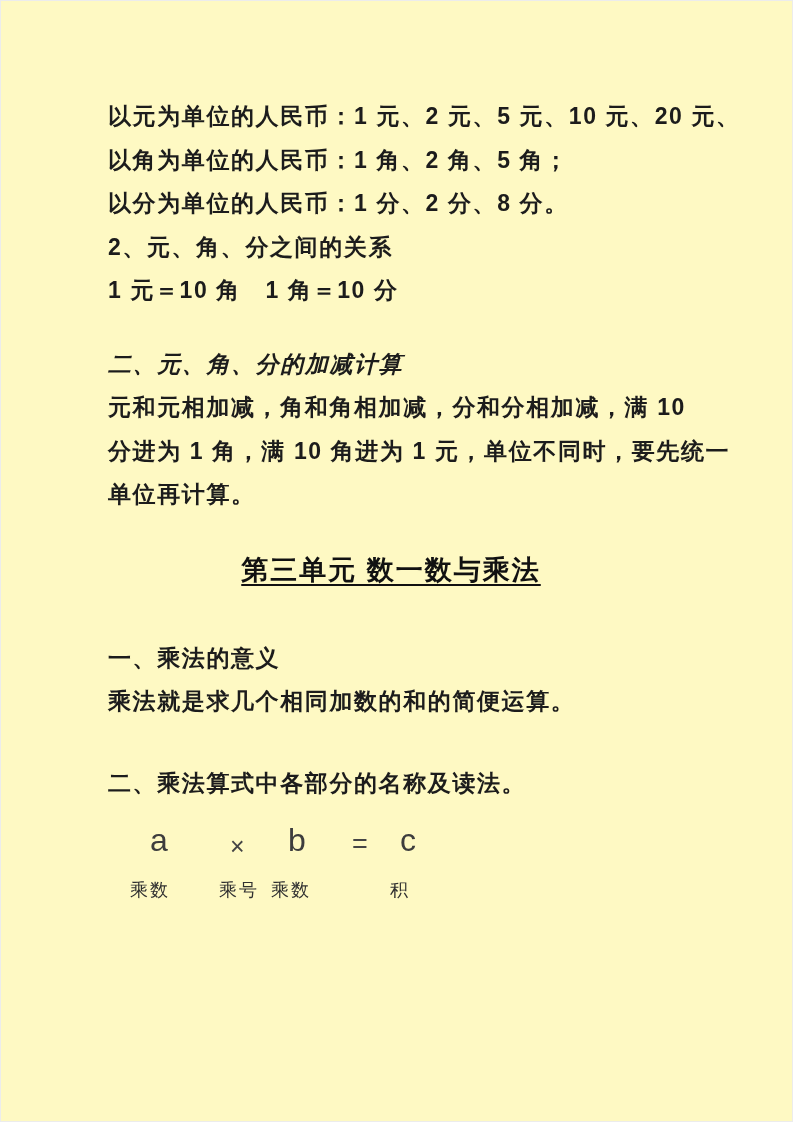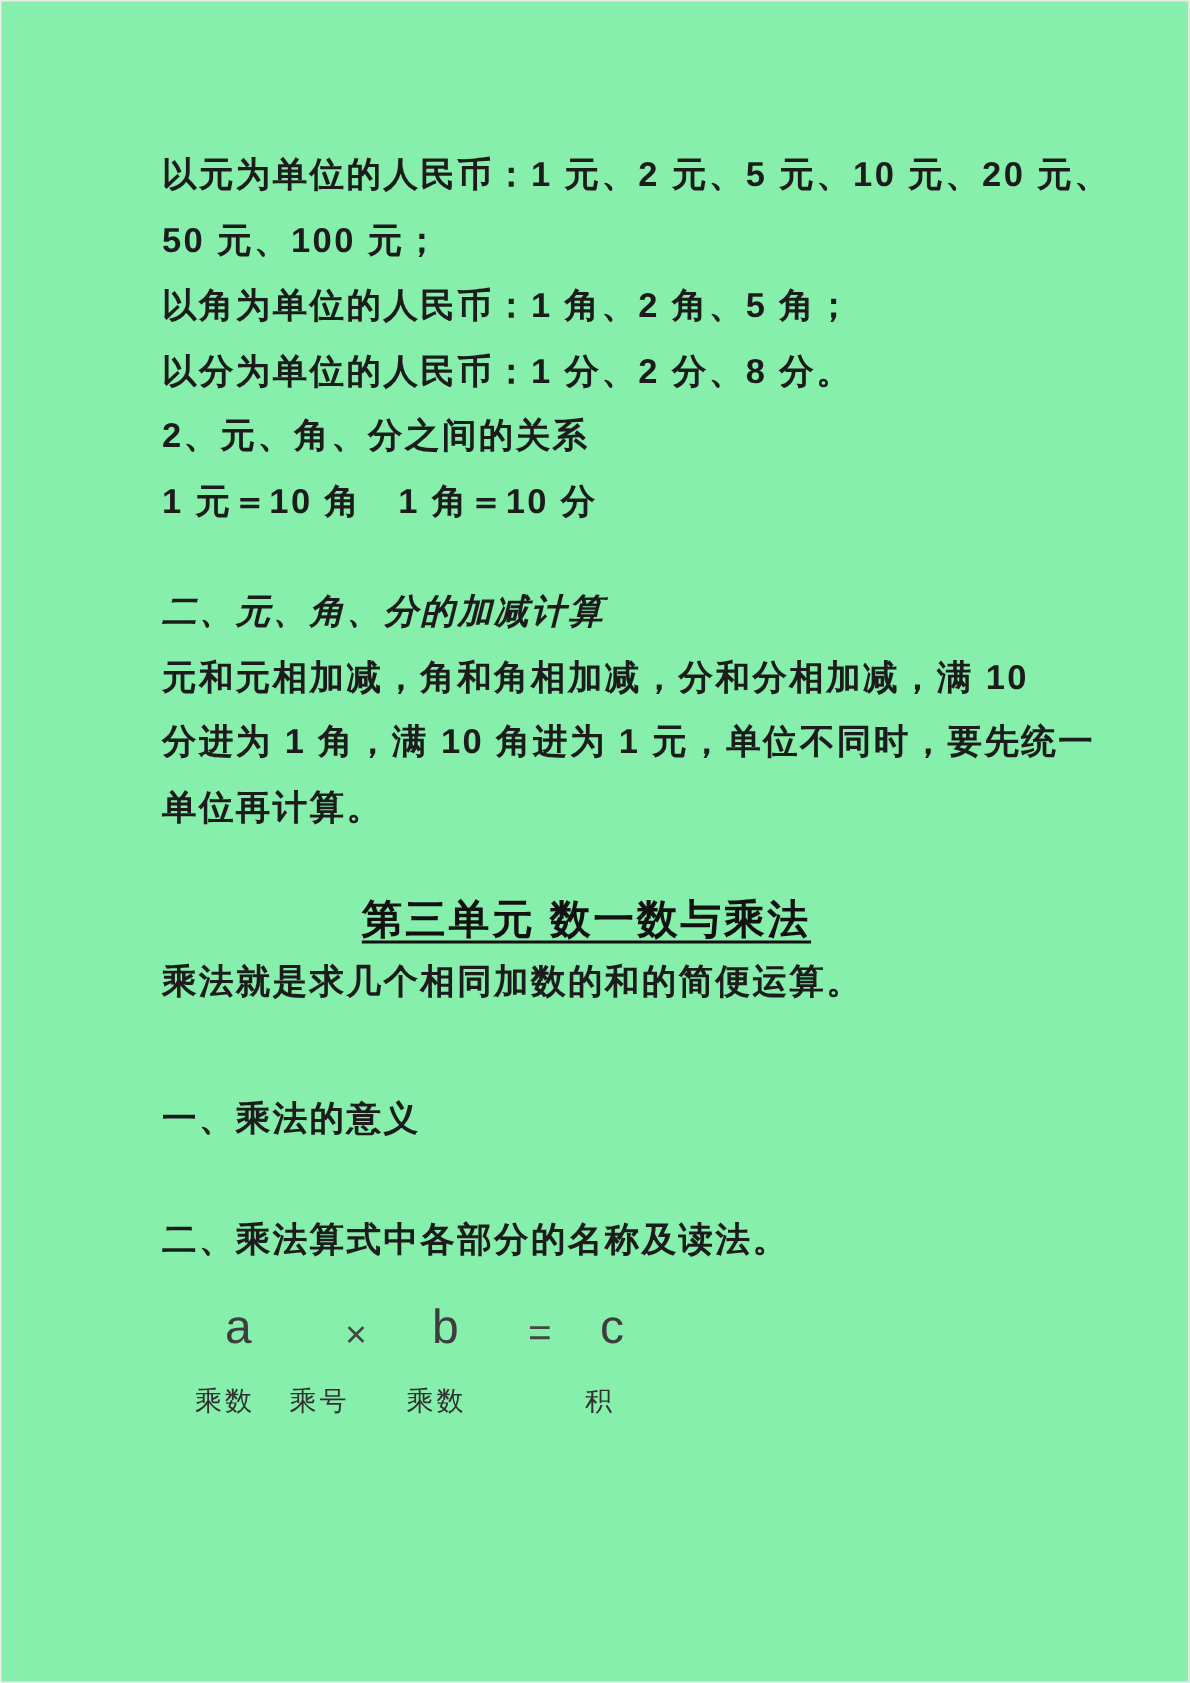--- a/index.html
+++ b/index.html
@@ -5,21 +5,21 @@
   html, body {
     margin: 0;
     padding: 0;
     background: #f3f3f3;
   }
   .page {
     position: relative;
     width: 793px;
     height: 1122px;
     margin: 0 auto;
-    background: #86efac;
+    background: #fef9c3;
     box-shadow: 0 0 0 1px #ececec inset;
     font-family: "Liberation Sans", sans-serif;
     color: #1c1c1c;
     overflow: hidden;
   }
   .content {
     position: absolute;
     left: 108px;
     top: 95px;
     width: 566px;
@@ -77,45 +77,44 @@
     white-space: nowrap;
   }
 </style>
 </head>
 <body>
 
 <div class="page">
   <div class="content">
 
     <p class="line">以元为单位的人民币：1 元、2 元、5 元、10 元、20 元、</p>
-    <p class="line">50 元、100 元；</p>
     <p class="line">以角为单位的人民币：1 角、2 角、5 角；</p>
     <p class="line">以分为单位的人民币：1 分、2 分、8 分。</p>
     <p class="line">2、元、角、分之间的关系</p>
     <p class="line">1 元＝10 角　1 角＝10 分</p>
 
     <p class="line sec2-heading">二、元、角、分的加减计算</p>
     <p class="line">元和元相加减，角和角相加减，分和分相加减，满 10</p>
     <p class="line">分进为 1 角，满 10 角进为 1 元，单位不同时，要先统一</p>
     <p class="line">单位再计算。</p>
 
     <h2 class="chapter-heading"><span class="underlined">第三单元 数一数与乘法</span></h2>
 
+    <p class="line sec3-heading">一、乘法的意义</p>
     <p class="line">乘法就是求几个相同加数的和的简便运算。</p>
-    <p class="line sec3-heading">一、乘法的意义</p>
 
     <p class="line sec4-heading">二、乘法算式中各部分的名称及读法。</p>
 
     <div class="formula-area">
       <span class="formula-term" style="left:42px">a</span>
       <span class="formula-term op" style="left:122px">×</span>
       <span class="formula-term" style="left:180px">b</span>
       <span class="formula-term eq" style="left:244px">=</span>
       <span class="formula-term" style="left:292px">c</span>
 
       <span class="formula-label" style="left:22px">乘数</span>
-      <span class="formula-label" style="left:85px">乘号</span>
+      <span class="formula-label" style="left:111px">乘号</span>
       <span class="formula-label" style="left:163px">乘数</span>
       <span class="formula-label" style="left:282px">积</span>
     </div>
 
   </div>
 </div>
 
 </body></html>

